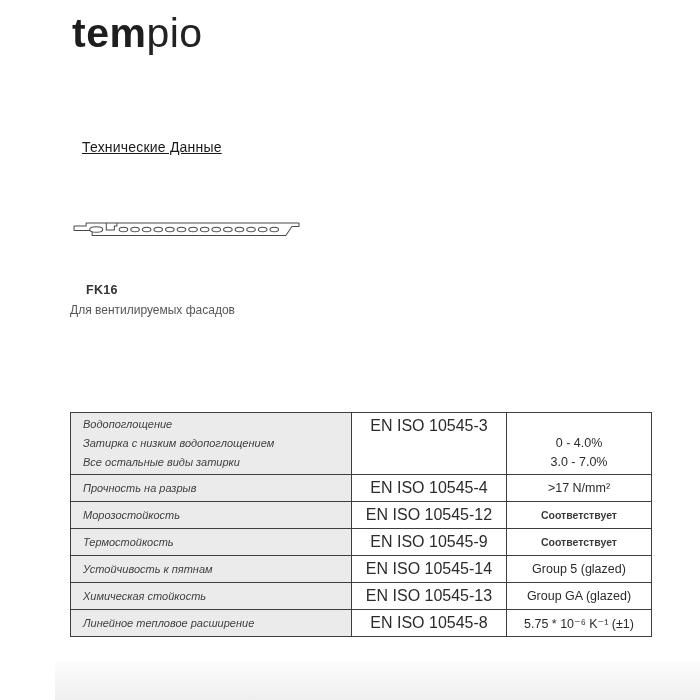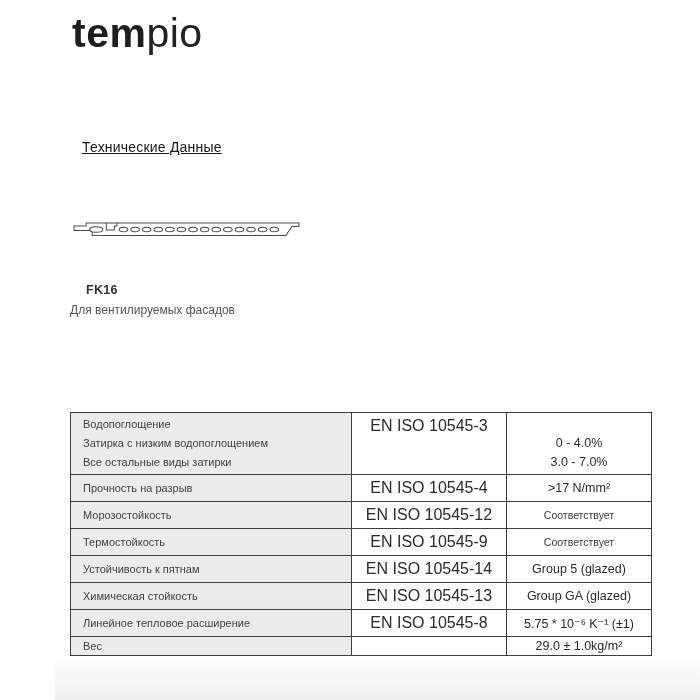--- a/index.html
+++ b/index.html
@@ -27,25 +27,25 @@
   .spec-table{
     position:absolute;left:70px;top:412px;width:558px;
     border-collapse:collapse;table-layout:fixed;
   }
   .spec-table td{
     border:1.5px solid #3d3d3d;vertical-align:middle;
     overflow:hidden;white-space:nowrap;
   }
   .spec-table .lbl{
     background:#ebebeb;width:262px;padding:2px 6px 2px 12px;
-    font-size:11px;color:#3f3f3f;text-align:left;
+    font-size:11px;color:#3f3f3f;text-align:left;font-style:italic;
   }
   .spec-table .std{width:150px;text-align:center;font-size:16px;color:#2b2b2b;padding:4px 2px;}
   .spec-table .val{width:140px;text-align:center;font-size:12.5px;color:#2b2b2b;padding:2px 2px;}
-  .spec-table .val.small{font-size:10.5px;color:#3a3a3a;}
+  .spec-table .val.small{font-size:10.5px;color:#3a3a3a;font-weight:bold;}
   .lbl-line{line-height:19px;}
   tr.r1{height:58px;}
   tr.r1 .std{vertical-align:top;padding-top:4px;}
   tr.r1 .val{vertical-align:top;padding-top:21px;}
   tr.r1 .val .vline{line-height:19px;}
   tr.r2,tr.r3,tr.r4{height:20px;}
   tr.r5{height:28px;}
   tr.r5 .std,tr.r5 .val{vertical-align:top;padding-top:3px;}
   tr.r5 .lbl{vertical-align:bottom;padding-bottom:6px;}
   tr.r6{height:21px;}
@@ -133,23 +133,18 @@
       <tr class="r8">
         <td class="lbl">Химическая стойкость</td>
         <td class="std">EN ISO 10545-13</td>
         <td class="val">Group GA (glazed)</td>
       </tr>
       <tr class="r9">
         <td class="lbl">Линейное тепловое расширение</td>
         <td class="std">EN ISO 10545-8</td>
         <td class="val">5.75 * 10⁻⁶ K⁻¹ (±1)</td>
       </tr>
-      <tr class="r10">
-        <td class="lbl">Вес</td>
-        <td class="std"></td>
-        <td class="val">29.0 ± 1.0kg/m²</td>
-      </tr>
     </tbody>
   </table>
 
   <div class="bottom-shade"></div>
 
 </div>
 
 </body></html>

